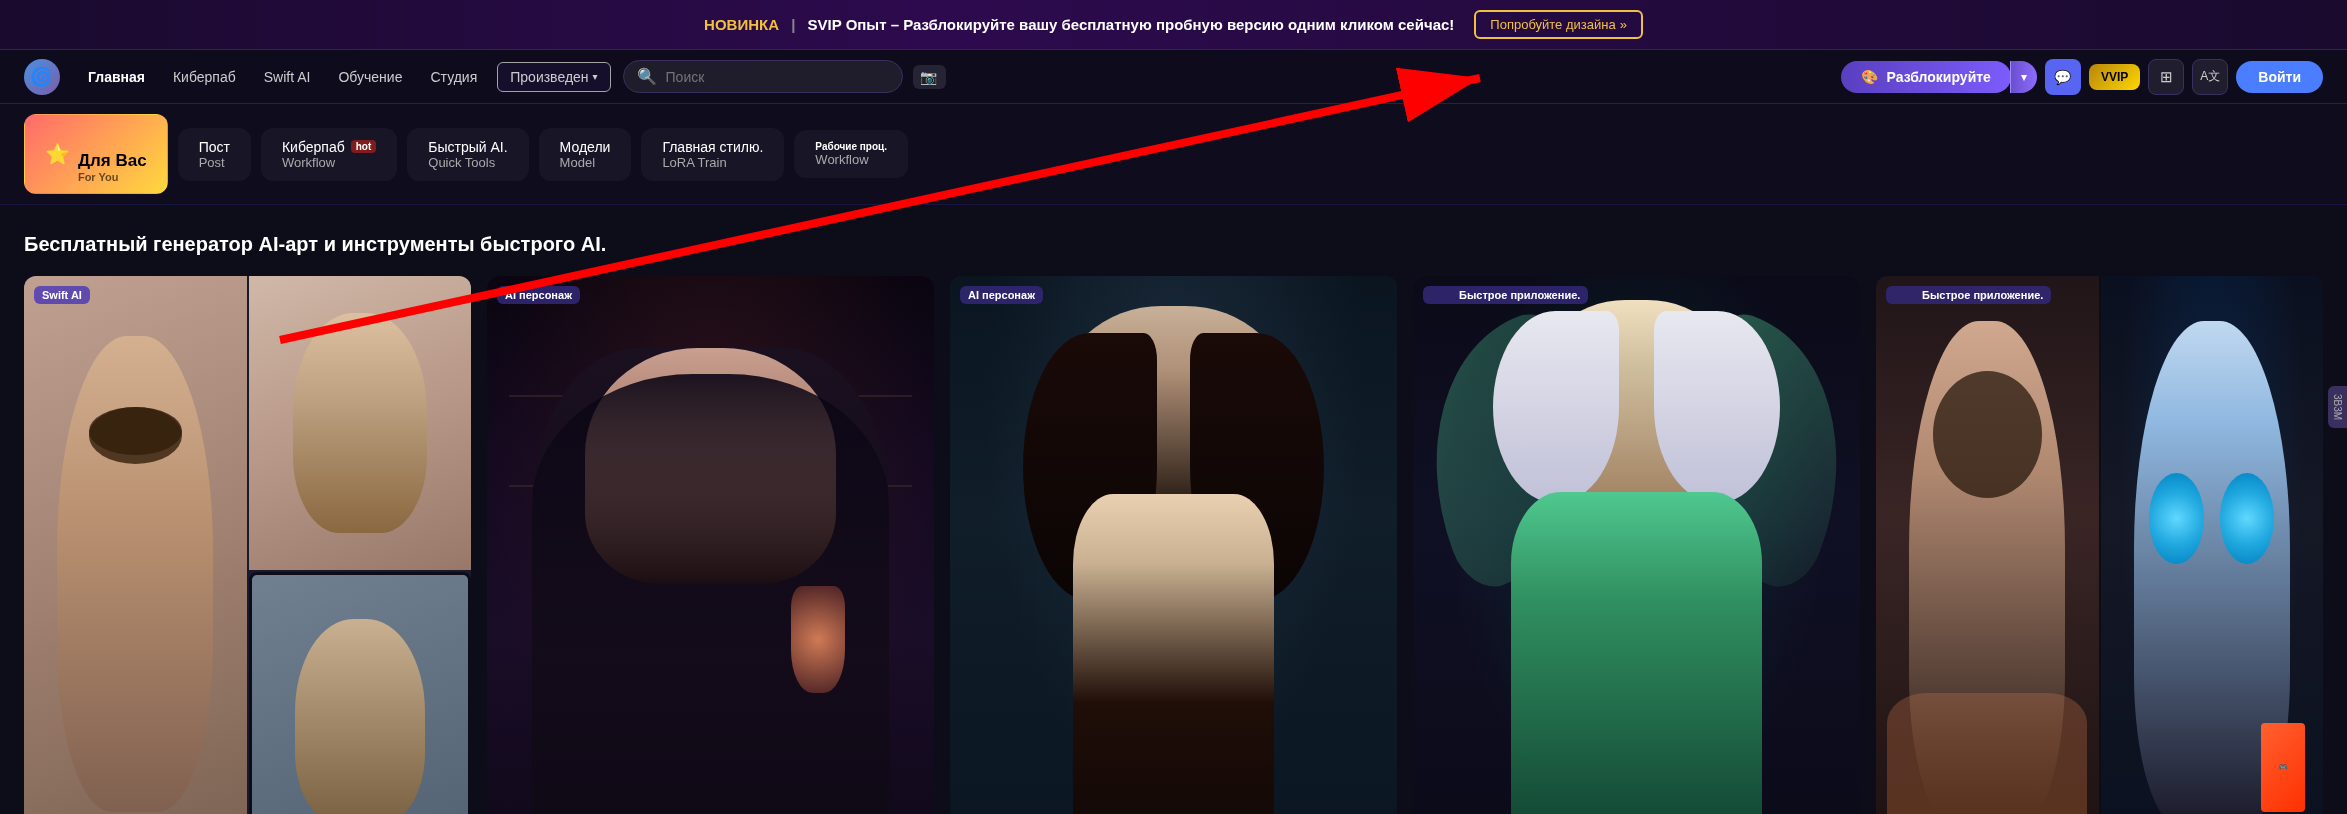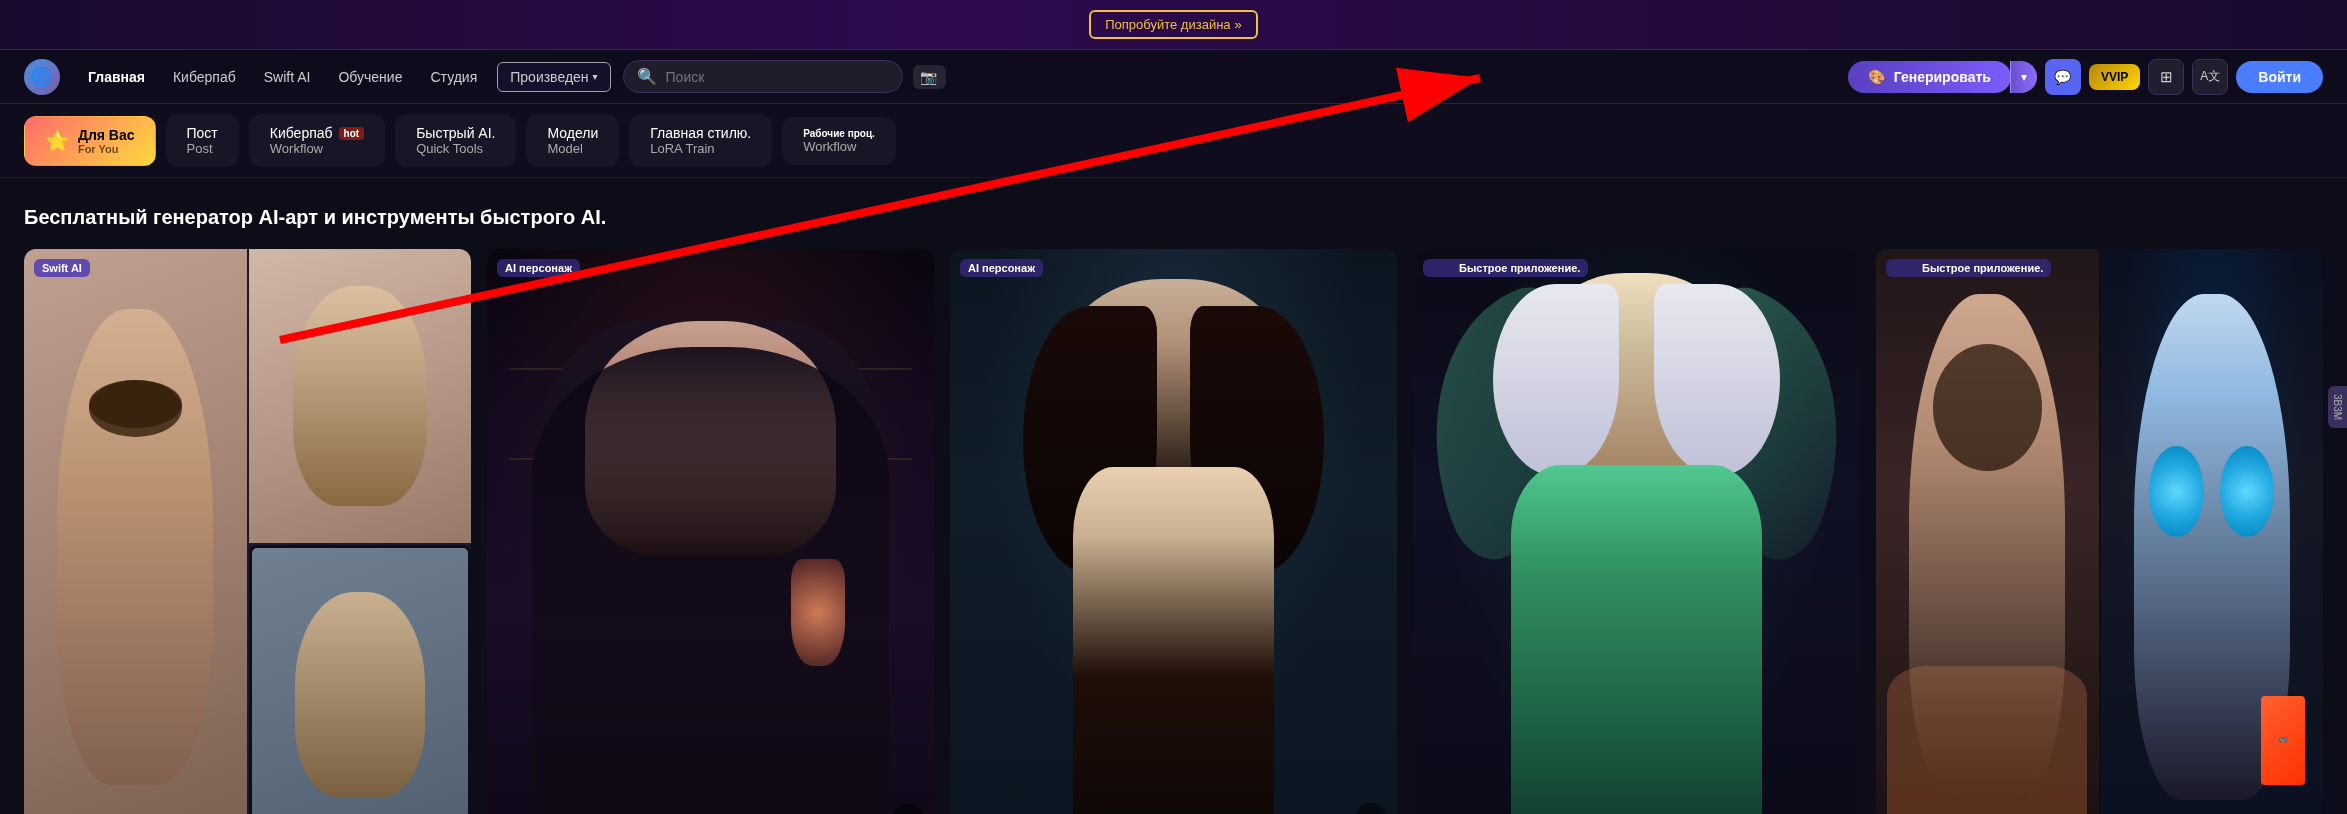--- a/index.html
+++ b/index.html
@@ -328,20 +328,25 @@
       padding: 8px 4px;
       writing-mode: vertical-rl;
       border-radius: 6px 0 0 6px;
       cursor: pointer;
     }
   </style>
 </head>
 <body>
 
 <div class="top-banner">
+  <span class="top-banner-text">
+    <span style="color:#f0c040;font-weight:800;">НОВИНКА</span>
+    <span class="pipe" style="color:#888;margin:0 8px;">|</span>
+    <span class="white" style="color:#fff;">SVIP Опыт – Разблокируйте вашу бесплатную пробную версию одним кликом сейчас!</span>
+  </span>
   <button class="try-btn">Попробуйте дизайна</button>
 </div>
 
 <nav class="navbar">
   <div class="logo">
     <span>🌀</span>
   </div>
   <div class="nav-links">
     <a class="nav-link active">Главная</a>
     <a class="nav-link">Киберпаб</a>
@@ -354,21 +359,21 @@
   </div>
   <div class="search-bar">
     <span style="color:#888;">🔍</span>
     <input type="text" placeholder="Поиск" style="">
   </div>
   <button class="search-icon-btn">📷</button>
   <div class="nav-spacer"></div>
   <div class="generate-wrap">
     <button class="generate-btn">
       <span>🎨</span>
-      <span>Генерировать</span>
+      <span>Разблокируйте</span>
     </button>
     <button class="generate-btn-arrow" style="background:linear-gradient(90deg,#6a4fd0,#8c6cfc);margin-left:-1px;border-radius:0 20px 20px 0;border-left:1px solid rgba(255,255,255,0.2);">▾</button>
   </div>
   <button class="discord-btn">
     <span style="font-size:14px;">💬</span>
   </button>
   <button class="vip-btn">
     <span>V</span><span>VIP</span>
   </button>
   <button class="grid-btn">
@@ -377,21 +382,21 @@
   <button class="lang-btn">
     <span style="font-size:12px;">A文</span>
   </button>
   <button class="login-btn">Войти</button>
 </nav>
 
 <div class="category-bar">
   <div class="cat-tab active">
     <span class="cat-star">⭐</span>
     <div>
-      <div style="font-weight:700;color:#000;font-size:14px;">Для Вас</div>
+      <div style="font-weight:700;color:#000;font-size:17px;margin-top:26px;">Для Вас</div>
       <div style="font-size:11px;color:rgba(0,0,0,0.6);">For You</div>
     </div>
   </div>
   <div class="cat-tab">
     <div>
       <div style="font-weight:500;color:#fff;font-size:14px;">Пост</div>
       <div class="cat-tab-label">Post</div>
     </div>
   </div>
   <div class="cat-tab">

